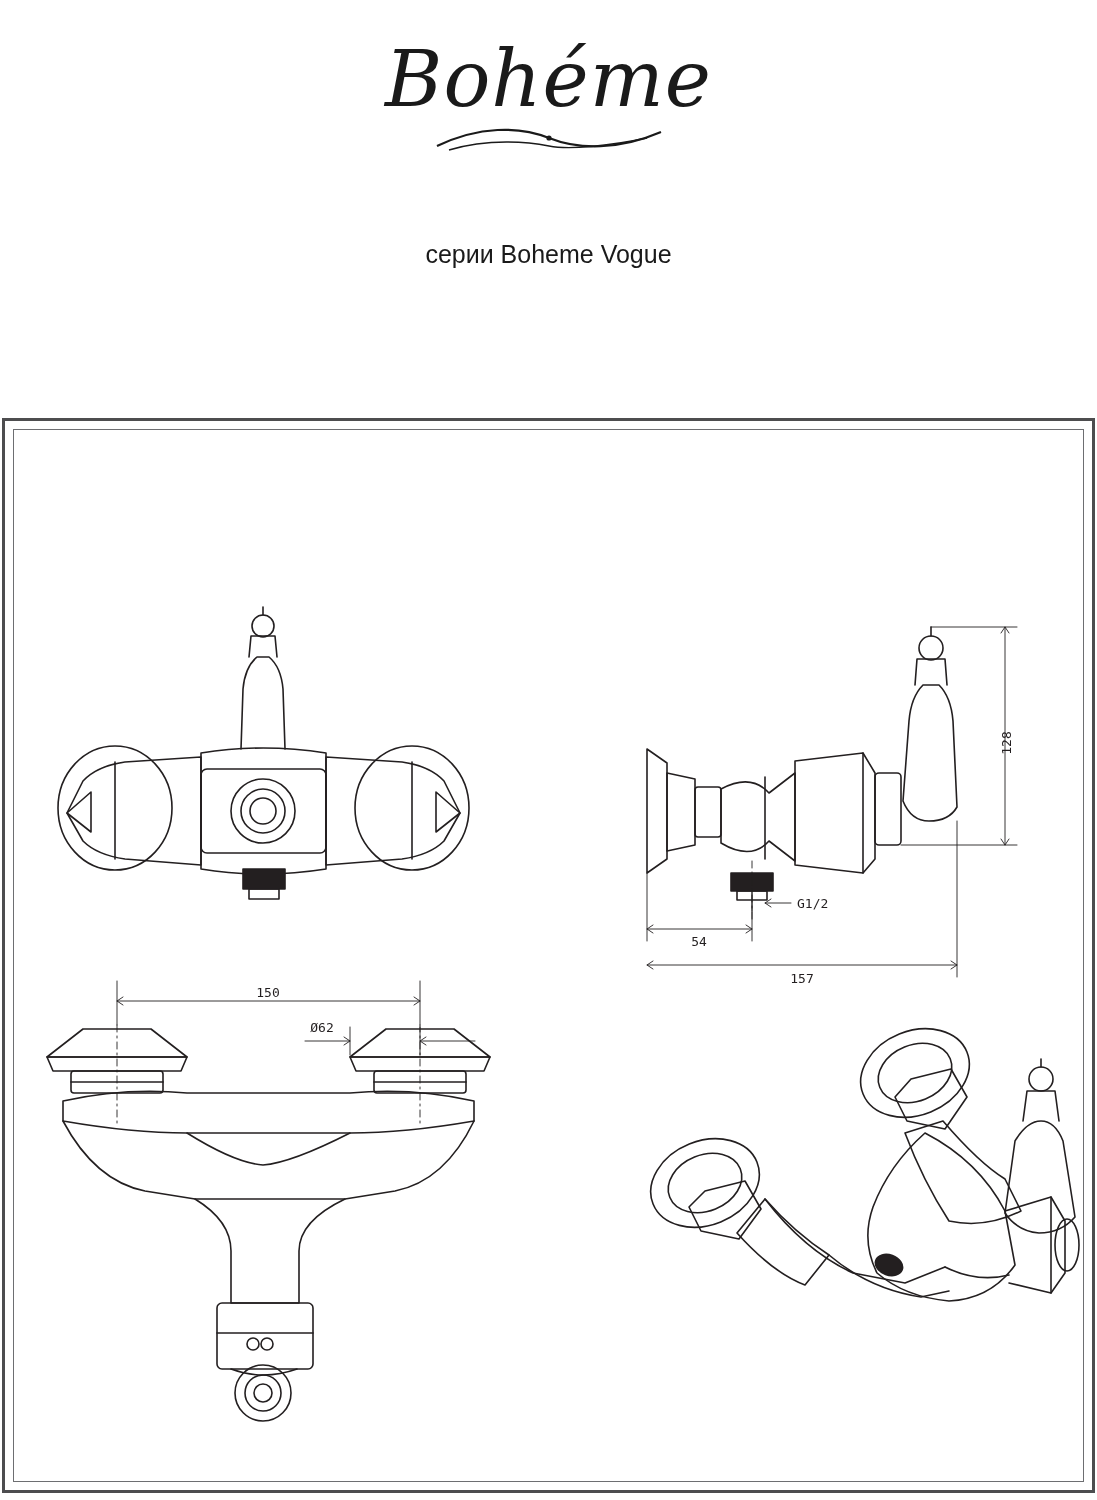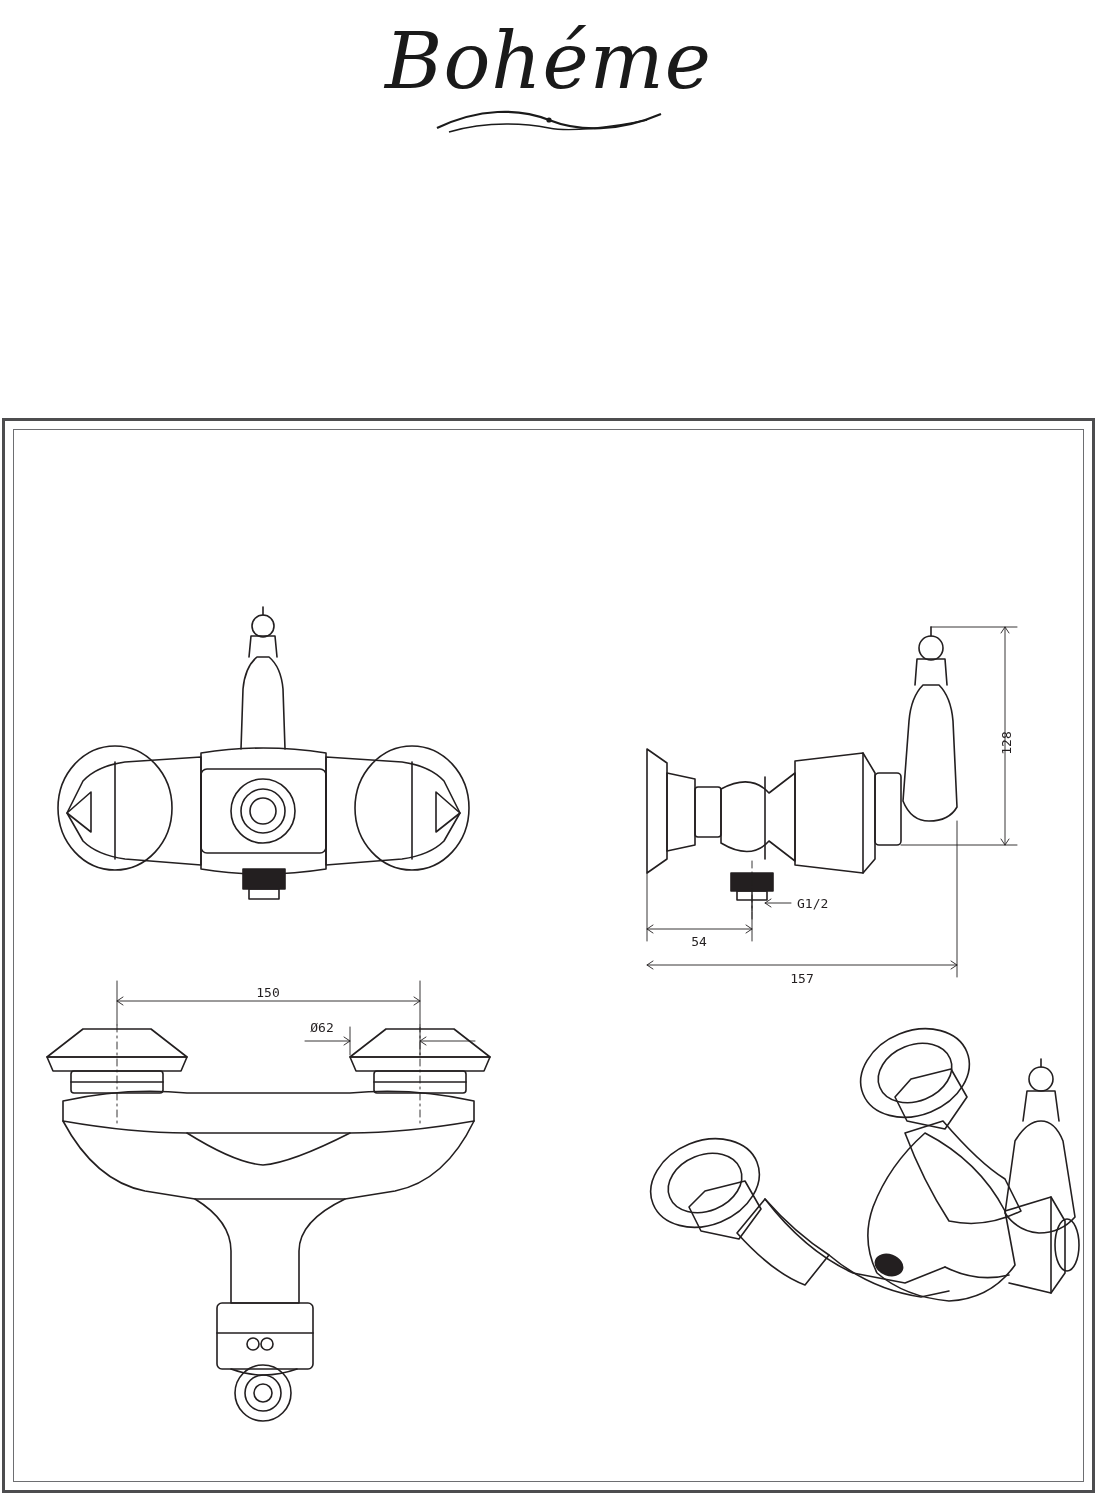--- a/index.html
+++ b/index.html
@@ -18,20 +18,21 @@
     text-align:center;
   }
   .logo-main{
     font-family:"DejaVu Serif", serif;
     font-style:italic;
     font-size:78px;
     line-height:86px;
     letter-spacing:1px;
     color:#1a1a1a;
     font-weight:400;
+    margin-top:18px;
   }
   .logo-sub{
     font-family:"DejaVu Sans", sans-serif;
     font-size:17px;
     letter-spacing:5px;
     color:#1a1a1a;
     margin-top:-4px;
   }
   .logo-flourish{
     margin-top:2px;
@@ -79,20 +80,21 @@
   <div class="logo-flourish">
     <svg width="260" height="34" viewBox="0 0 260 34">
       <path d="M18 22 C60 2, 100 2, 130 14 C160 26, 200 26, 242 8" fill="none" stroke="#1a1a1a" stroke-width="2.2"></path>
       <path d="M30 26 C70 14, 110 18, 130 22 C150 26, 190 22, 228 14" fill="none" stroke="#1a1a1a" stroke-width="1.4"></path>
       <circle cx="130" cy="14" r="2.6" fill="#1a1a1a"></circle>
     </svg>
   </div>
 </div>
 
 <div class="title-block">
+  <div class="title-line">серии Boheme Vogue</div>
 </div>
 
 <div class="frame-outer">
   <div class="frame-inner"></div>
 
   <svg class="canvas" viewBox="0 0 1093 1075">
     <g fill="none" stroke="#231f20" stroke-width="1.6" stroke-linejoin="round" stroke-linecap="round">
 
       <g stroke-width="1.6">
 

